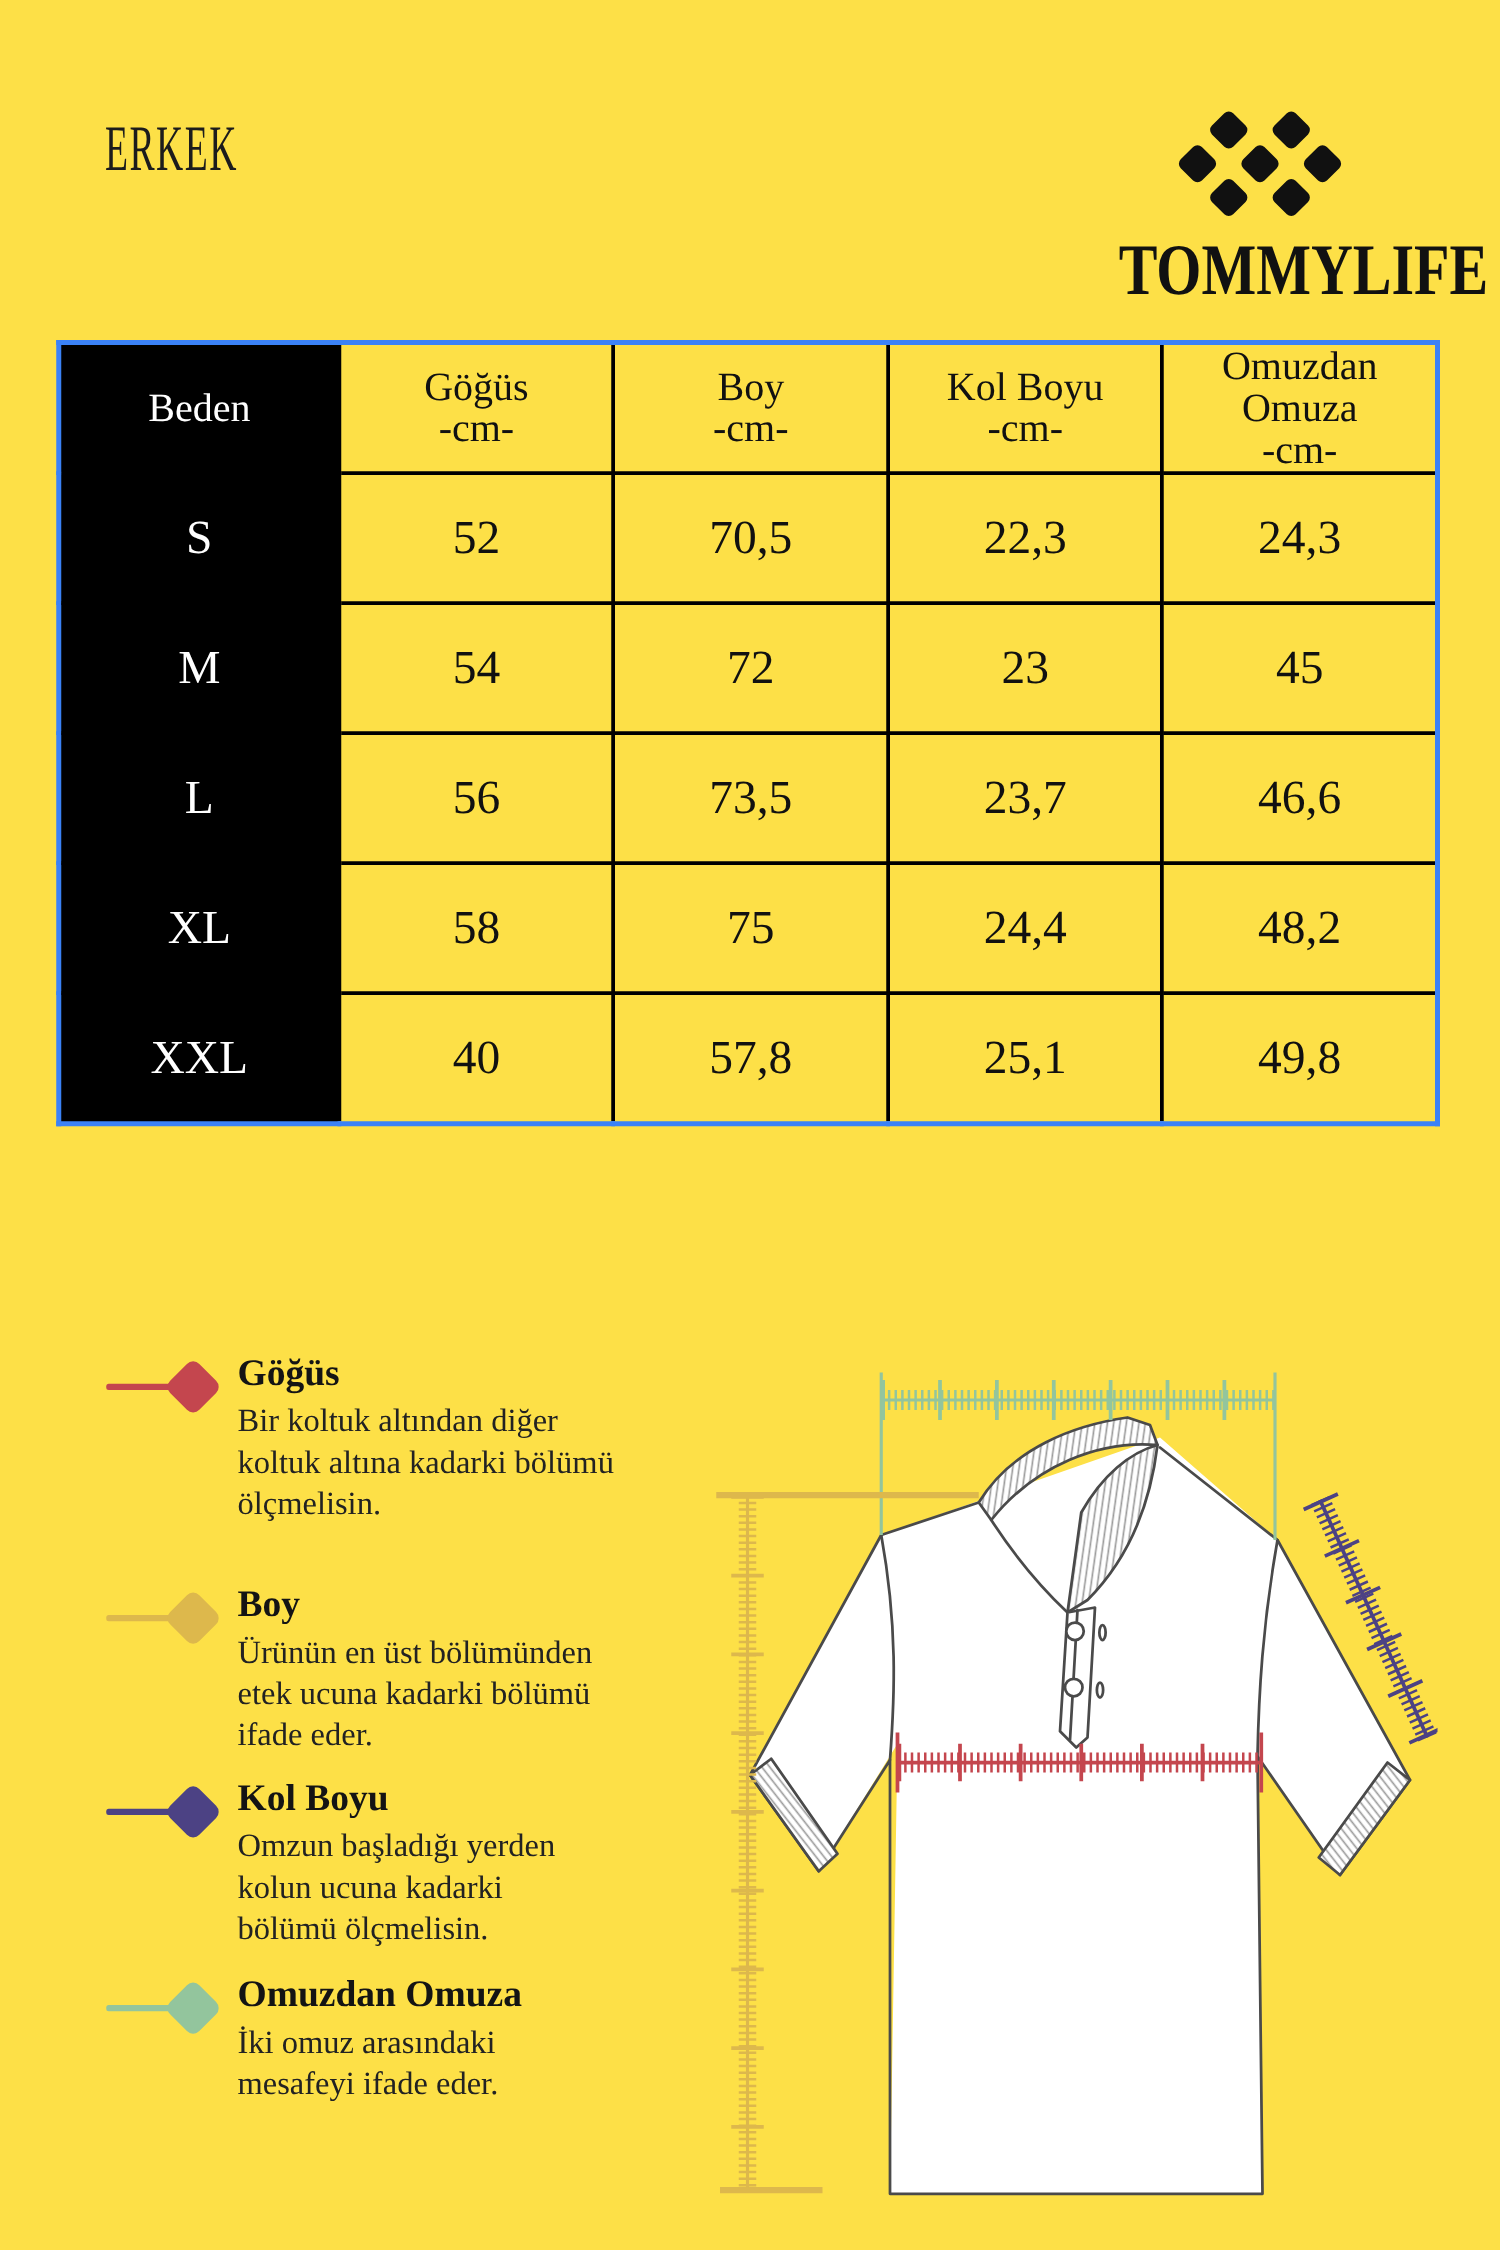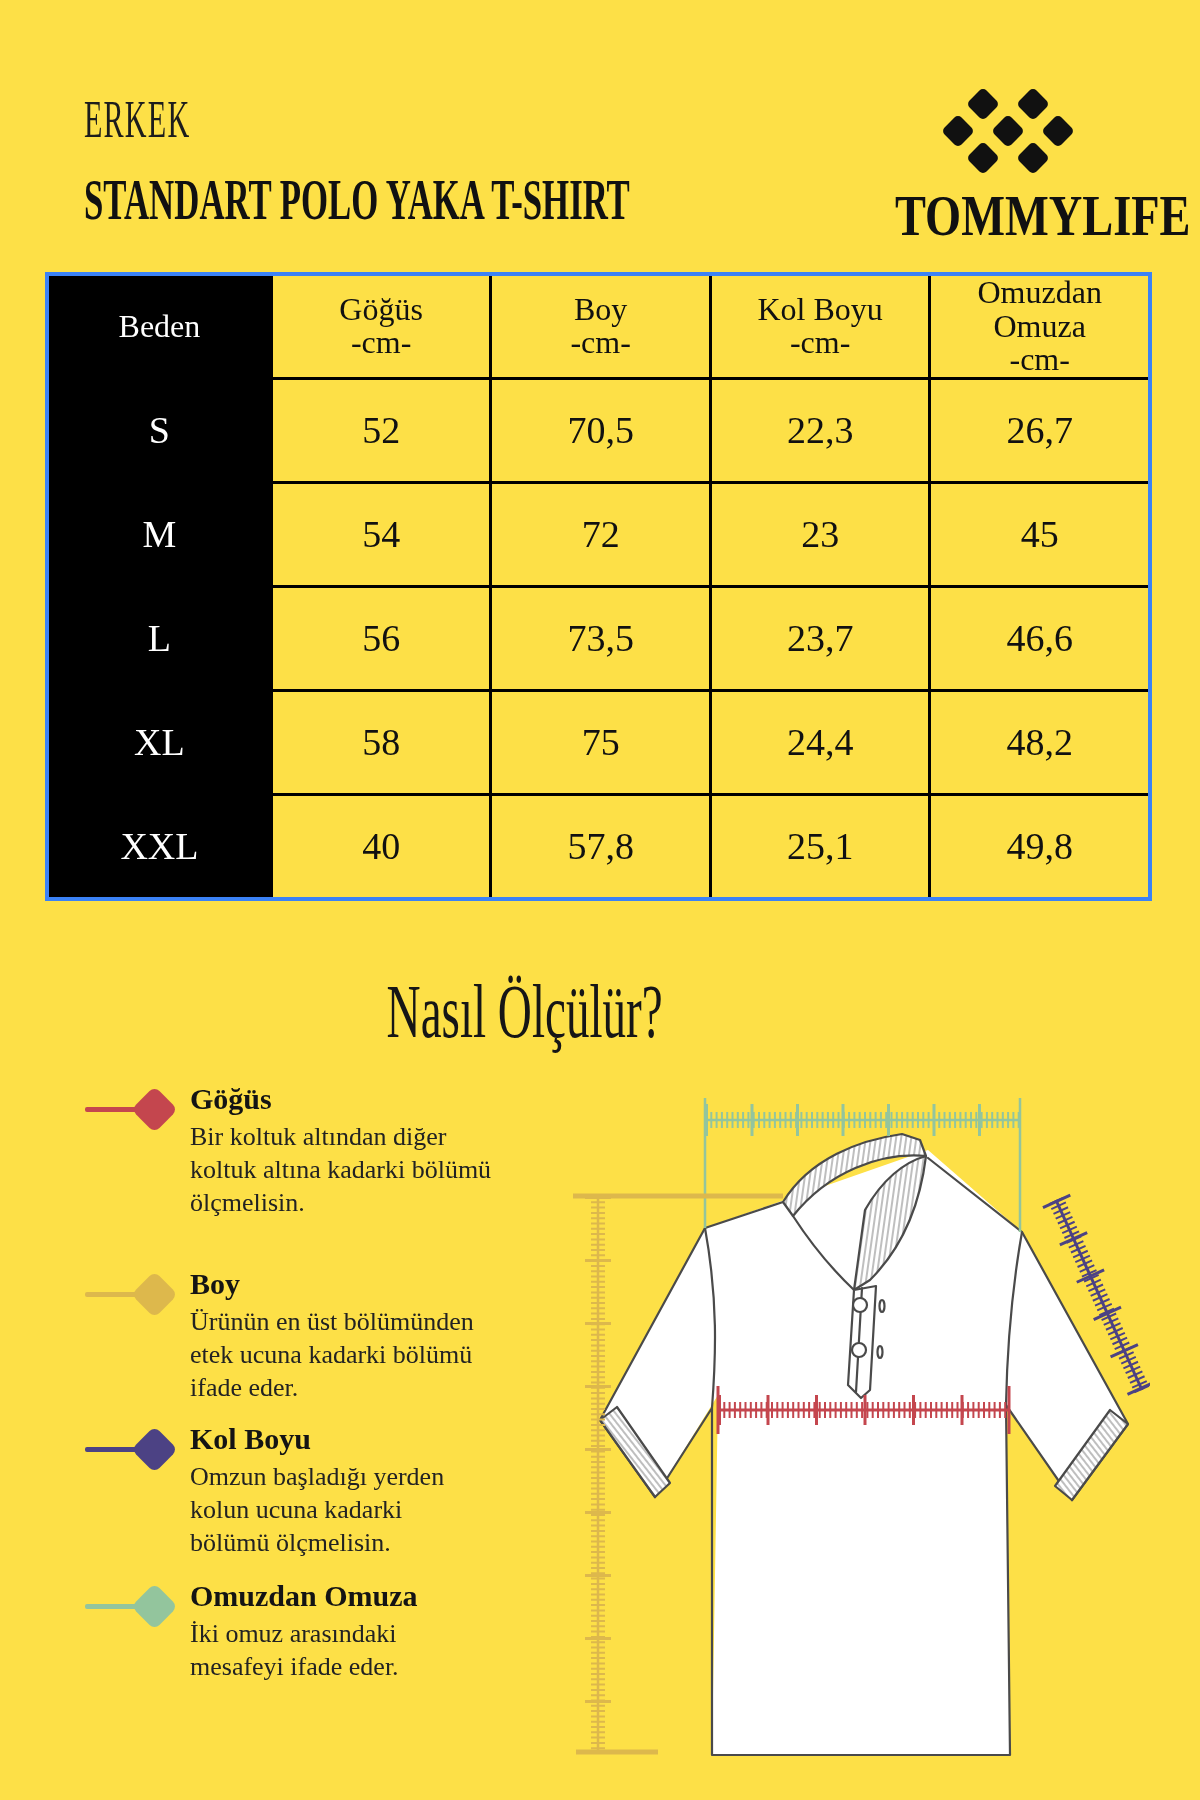--- a/index.html
+++ b/index.html
@@ -42,23 +42,20 @@
   svg.diagram{position:absolute;left:450px;top:1000px;}
 </style>
 </head>
 <body>
 
 <div class="canvas">
 
   <div class="abs category">
     <span class="squish">ERKEK</span>
   </div>
-  <div class="abs product-title">
-    <span class="squish">STANDART POLO YAKA T-SHIRT</span>
-  </div>
 
   <div class="abs logo">
     <span class="dia" style="left:38px;top:6px;"></span>
     <span class="dia" style="left:88px;top:6px;"></span>
     <span class="dia" style="left:13px;top:33px;"></span>
     <span class="dia" style="left:63px;top:33px;"></span>
     <span class="dia" style="left:113px;top:33px;"></span>
     <span class="dia" style="left:38px;top:60px;"></span>
     <span class="dia" style="left:88px;top:60px;"></span>
   </div>
@@ -90,21 +87,21 @@
             <div class="th-unit">-cm-</div>
           </th>
         </tr>
       </thead>
       <tbody>
         <tr>
           <td class="col-size">S</td>
           <td>52</td>
           <td>70,5</td>
           <td>22,3</td>
-          <td>26,7</td>
+          <td>24,3</td>
         </tr>
         <tr>
           <td class="col-size">M</td>
           <td>54</td>
           <td>72</td>
           <td>23</td>
           <td>45</td>
         </tr>
         <tr>
           <td class="col-size">L</td>
@@ -124,23 +121,20 @@
           <td class="col-size">XXL</td>
           <td>40</td>
           <td>57,8</td>
           <td>25,1</td>
           <td>49,8</td>
         </tr>
       </tbody>
     </table>
   </div>
 
-  <div class="abs measure-title">
-    <span class="squish-c">Nasıl Ölçülür?</span>
-  </div>
 
   <div>
     <span class="legend-line" style="left: 85px; top: 1107px; background-color: rgb(196, 70, 78);"></span>
     <span class="legend-diamond" style="left: 138px; top: 1093px; background-color: rgb(196, 70, 78);"></span>
     <div class="legend-title" style="left:190px;top:1082px;">Göğüs</div>
     <div class="legend-desc" style="left:190px;top:1120px;">Bir koltuk altından diğer
 koltuk altına kadarki bölümü
 ölçmelisin.</div>
   </div>
 

